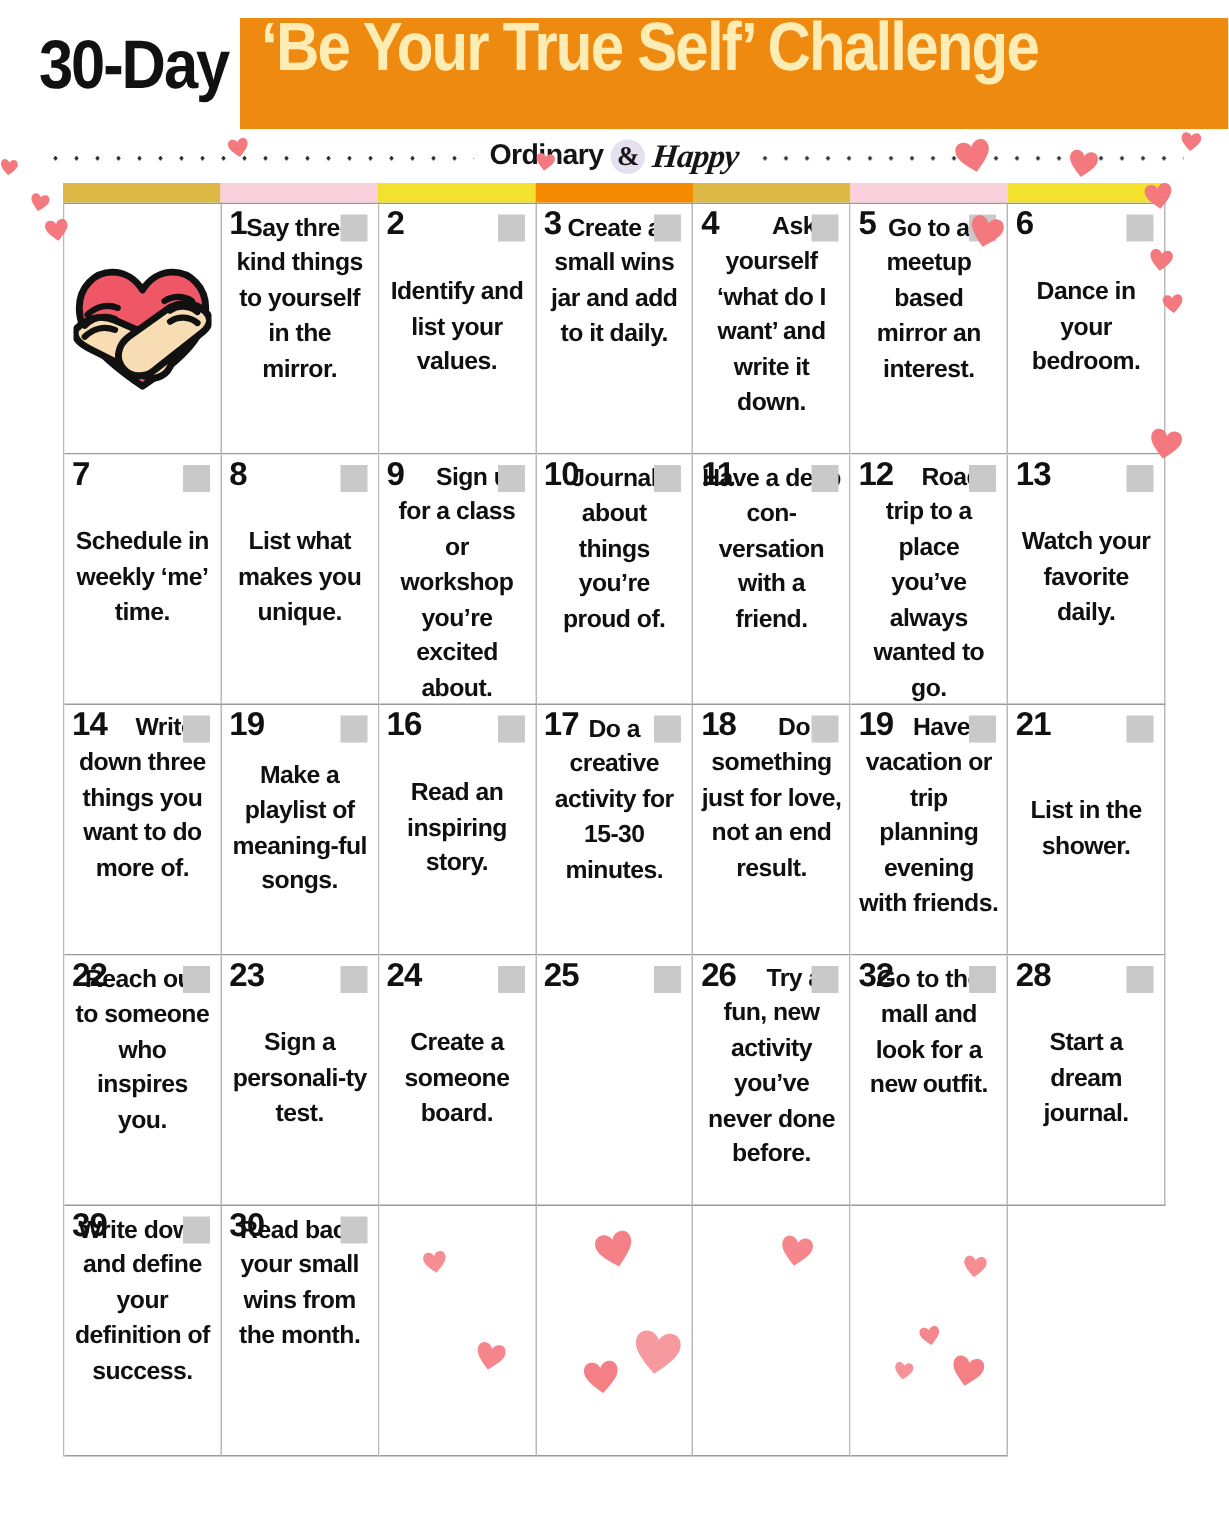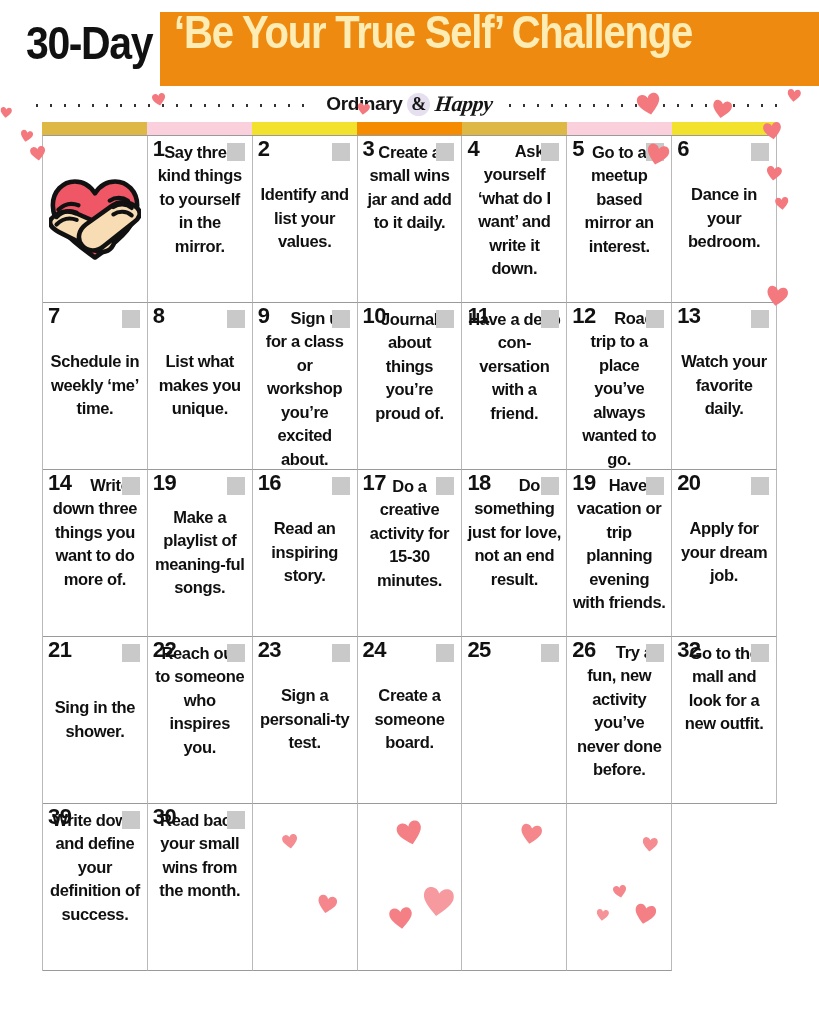--- a/index.html
+++ b/index.html
@@ -364,28 +364,23 @@
         <div class="daynum">18</div>
         <div class="checkbox"></div>
         <div class="task">Do something just for love, not an end result.</div>
       </div>
       <div class="cell inline-task">
         <div class="daynum">19</div>
         <div class="checkbox"></div>
         <div class="task">Have a vacation or trip planning evening with friends.</div>
       </div>
       <div class="cell center-task">
-        <div class="daynum">20</div>
-        <div class="checkbox"></div>
-        <div class="task">Apply for your dream job.</div>
-      </div>
-      <div class="cell center-task">
         <div class="daynum">21</div>
         <div class="checkbox"></div>
-        <div class="task">Sing in the shower.</div>
+        <div class="task">List in the shower.</div>
       </div>
       <div class="cell top-task">
         <div class="daynum">22</div>
         <div class="checkbox"></div>
         <div class="task">Reach out to someone who inspires you.</div>
       </div>
       <div class="cell center-task">
         <div class="daynum">23</div>
         <div class="checkbox"></div>
         <div class="task">Sign a personali-ty test.</div>
@@ -401,20 +396,25 @@
       </div>
       <div class="cell inline-task">
         <div class="daynum">26</div>
         <div class="checkbox"></div>
         <div class="task">Try a fun, new activity you’ve never done before.</div>
       </div>
       <div class="cell top-task">
         <div class="daynum">32</div>
         <div class="checkbox"></div>
         <div class="task">Go to the mall and look for a new outfit.</div>
+      </div>
+      <div class="cell center-task row-last">
+        <div class="daynum">28</div>
+        <div class="checkbox"></div>
+        <div class="task">Start a dream journal.</div>
       </div>
       <div class="cell top-task row-last">
         <div class="daynum">39</div>
         <div class="checkbox"></div>
         <div class="task">Write down and define your definition of success.</div>
       </div>
       <div class="cell top-task row-last">
         <div class="daynum">30</div>
         <div class="checkbox"></div>
         <div class="task">Read back your small wins from the month.</div>

